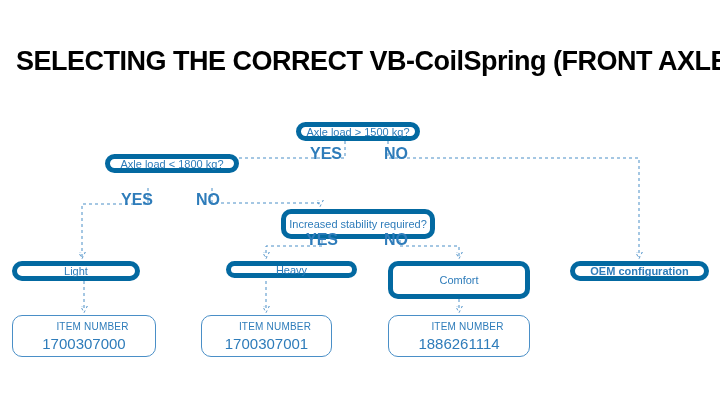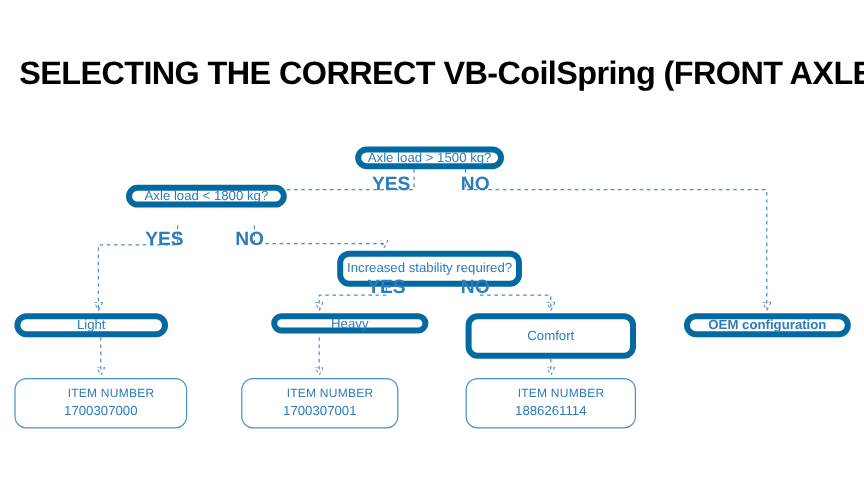--- a/index.html
+++ b/index.html
@@ -54,21 +54,21 @@
     gap:3px;
     text-align:center;
   }
   .item-box .heading{
     font-size:10px;
     font-weight:normal;
     letter-spacing:0.2px;
     padding-left:17px;
   }
   .item-box .number{
-    font-size:11px;
+    font-size:15px;
   }
   svg.connectors{
     position:absolute;
     left:0;top:0;
     width:720px;height:405px;
     pointer-events:none;
   }
   svg.connectors path{
     fill:none;
     stroke:#4a8fc7;

